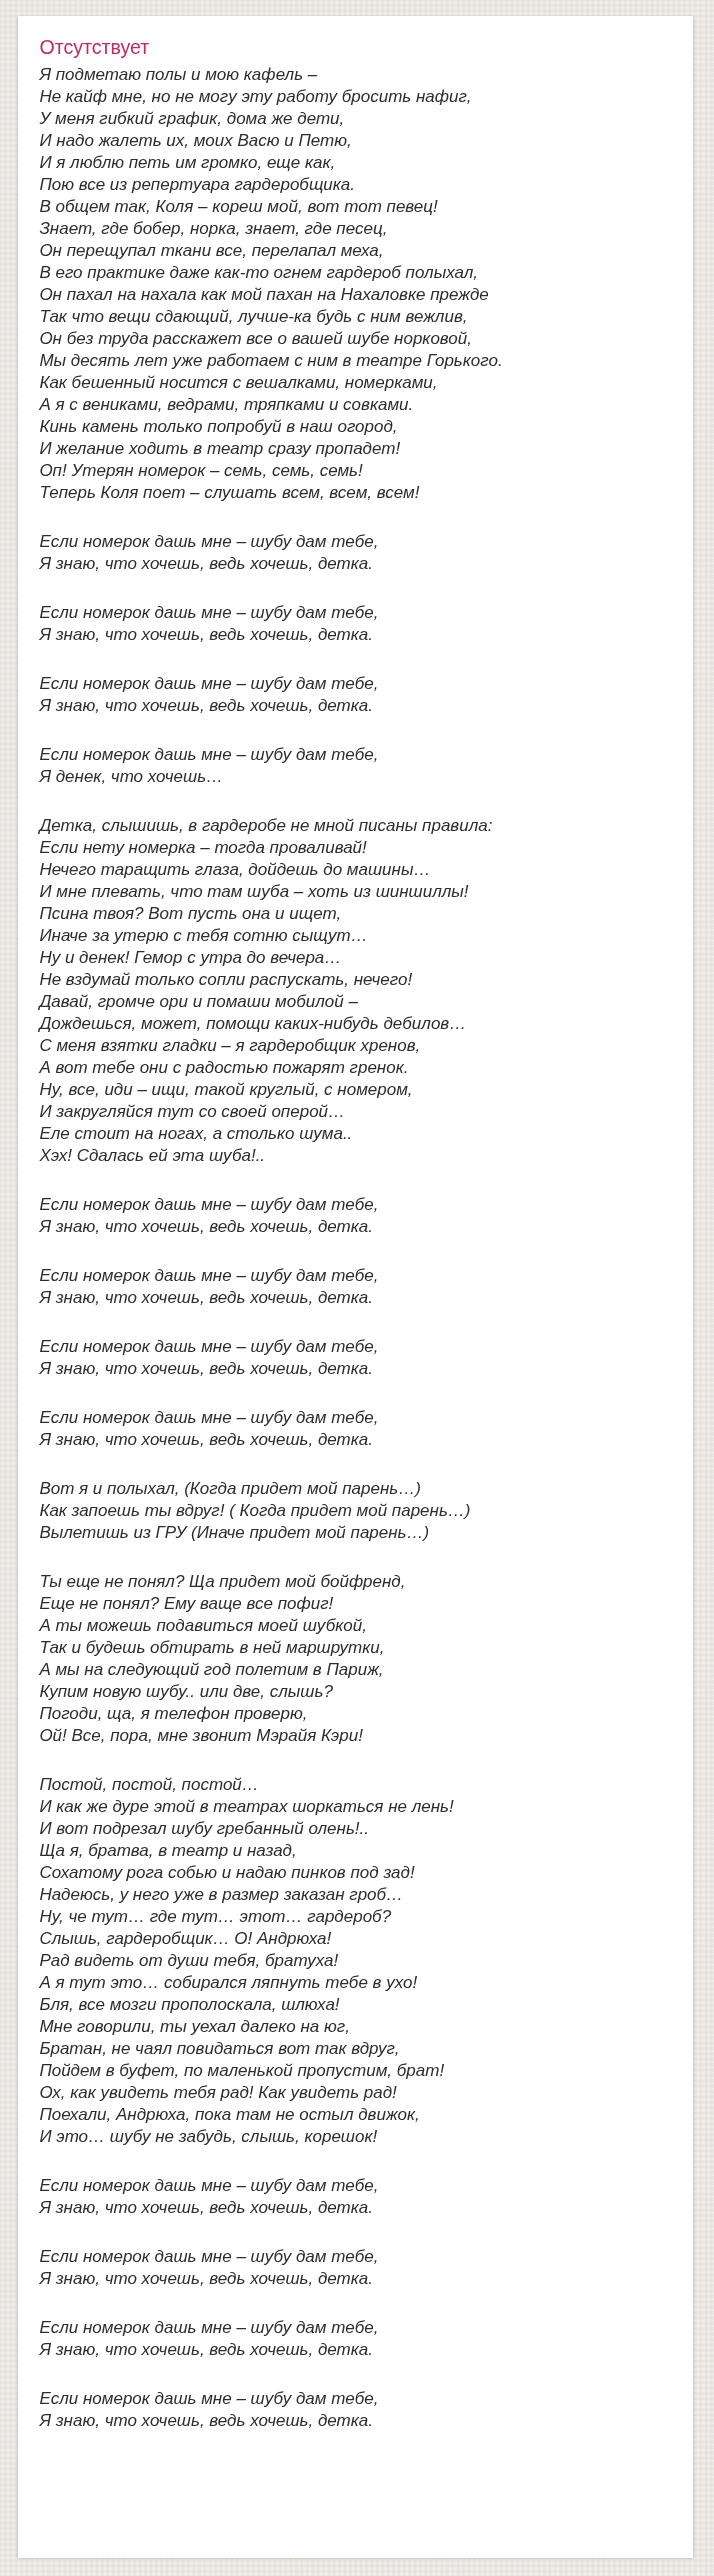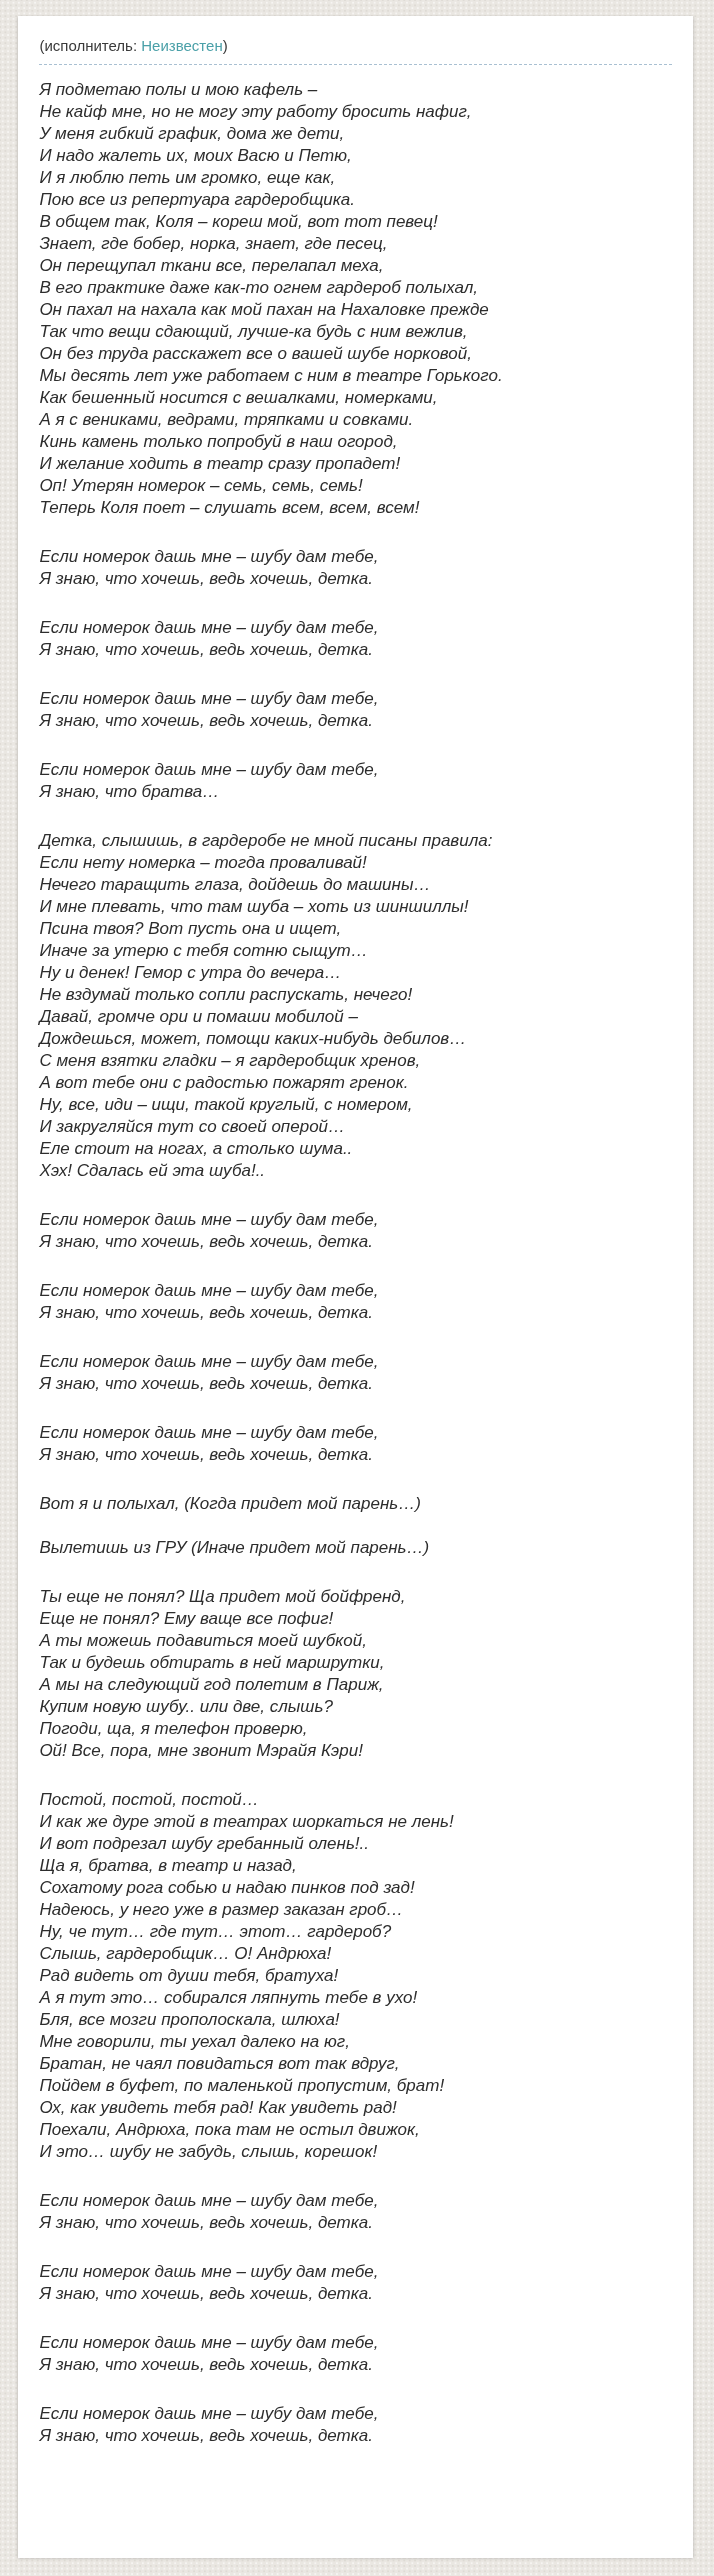--- a/index.html
+++ b/index.html
@@ -58,37 +58,35 @@
     font-style: italic;
   }
   .lyrics p:last-child {
     margin-bottom: 0;
   }
 </style>
 </head>
 <body>
 
 <div class="card">
+  <h1 class="song-title">Отсутствует</h1>
 
-  <div class="artist-line">
-    <span>(исполнитель: </span><a class="artist-link">Неизвестен</a><span>)</span>
-  </div>
 
   <div class="lyrics" id="lyrics">
       <p><span>Я подметаю полы и мою кафель –</span><br><span>Не кайф мне, но не могу эту работу бросить нафиг,</span><br><span>У меня гибкий график, дома же дети,</span><br><span>И надо жалеть их, моих Васю и Петю,</span><br><span>И я люблю петь им громко, еще как,</span><br><span>Пою все из репертуара гардеробщика.</span><br><span>В общем так, Коля – кореш мой, вот тот певец!</span><br><span>Знает, где бобер, норка, знает, где песец,</span><br><span>Он перещупал ткани все, перелапал меха,</span><br><span>В его практике даже как-то огнем гардероб полыхал,</span><br><span>Он пахал на нахала как мой пахан на Нахаловке прежде</span><br><span>Так что вещи сдающий, лучше-ка будь с ним вежлив,</span><br><span>Он без труда расскажет все о вашей шубе норковой,</span><br><span>Мы десять лет уже работаем с ним в театре Горького.</span><br><span>Как бешенный носится с вешалками, номерками,</span><br><span>А я с вениками, ведрами, тряпками и совками.</span><br><span>Кинь камень только попробуй в наш огород,</span><br><span>И желание ходить в театр сразу пропадет!</span><br><span>Оп! Утерян номерок – семь, семь, семь!</span><br><span>Теперь Коля поет – слушать всем, всем, всем!</span></p>
       <p><span>Если номерок дашь мне – шубу дам тебе,</span><br><span>Я знаю, что хочешь, ведь хочешь, детка.</span></p>
       <p><span>Если номерок дашь мне – шубу дам тебе,</span><br><span>Я знаю, что хочешь, ведь хочешь, детка.</span></p>
       <p><span>Если номерок дашь мне – шубу дам тебе,</span><br><span>Я знаю, что хочешь, ведь хочешь, детка.</span></p>
-      <p><span>Если номерок дашь мне – шубу дам тебе,</span><br><span>Я знаю, что братва…</span></p>
+      <p><span>Если номерок дашь мне – шубу дам тебе,</span><br><span>Я денек, что хочешь…</span></p>
       <p><span>Детка, слышишь, в гардеробе не мной писаны правила:</span><br><span>Если нету номерка – тогда проваливай!</span><br><span>Нечего таращить глаза, дойдешь до машины…</span><br><span>И мне плевать, что там шуба – хоть из шиншиллы!</span><br><span>Псина твоя? Вот пусть она и ищет,</span><br><span>Иначе за утерю с тебя сотню сыщут…</span><br><span>Ну и денек! Гемор с утра до вечера…</span><br><span>Не вздумай только сопли распускать, нечего!</span><br><span>Давай, громче ори и помаши мобилой –</span><br><span>Дождешься, может, помощи каких-нибудь дебилов…</span><br><span>С меня взятки гладки – я гардеробщик хренов,</span><br><span>А вот тебе они с радостью пожарят гренок.</span><br><span>Ну, все, иди – ищи, такой круглый, с номером,</span><br><span>И закругляйся тут со своей оперой…</span><br><span>Еле стоит на ногах, а столько шума..</span><br><span>Хэх! Сдалась ей эта шуба!..</span></p>
       <p><span>Если номерок дашь мне – шубу дам тебе,</span><br><span>Я знаю, что хочешь, ведь хочешь, детка.</span></p>
       <p><span>Если номерок дашь мне – шубу дам тебе,</span><br><span>Я знаю, что хочешь, ведь хочешь, детка.</span></p>
       <p><span>Если номерок дашь мне – шубу дам тебе,</span><br><span>Я знаю, что хочешь, ведь хочешь, детка.</span></p>
       <p><span>Если номерок дашь мне – шубу дам тебе,</span><br><span>Я знаю, что хочешь, ведь хочешь, детка.</span></p>
-      <p><span>Вот я и полыхал, (Когда придет мой парень…)</span><br><br><span>Вылетишь из ГРУ (Иначе придет мой парень…)</span><br></p>
+      <p><span>Вот я и полыхал, (Когда придет мой парень…)</span><br><span>Как запоешь ты вдруг! ( Когда придет мой парень…)</span><br><span>Вылетишь из ГРУ (Иначе придет мой парень…)</span><br></p>
       <p><span>Ты еще не понял? Ща придет мой бойфренд,</span><br><span>Еще не понял? Ему ваще все пофиг!</span><br><span>А ты можешь подавиться моей шубкой,</span><br><span>Так и будешь обтирать в ней маршрутки,</span><br><span>А мы на следующий год полетим в Париж,</span><br><span>Купим новую шубу.. или две, слышь?</span><br><span>Погоди, ща, я телефон проверю,</span><br><span>Ой! Все, пора, мне звонит Мэрайя Кэри!</span></p>
       <p><span>Постой, постой, постой…</span><br><span>И как же дуре этой в театрах шоркаться не лень!</span><br><span>И вот подрезал шубу гребанный олень!..</span><br><span>Ща я, братва, в театр и назад,</span><br><span>Сохатому рога собью и надаю пинков под зад!</span><br><span>Надеюсь, у него уже в размер заказан гроб…</span><br><span>Ну, че тут… где тут… этот… гардероб?</span><br><span>Слышь, гардеробщик… О! Андрюха!</span><br><span>Рад видеть от души тебя, братуха!</span><br><span>А я тут это… собирался ляпнуть тебе в ухо!</span><br><span>Бля, все мозги прополоскала, шлюха!</span><br><span>Мне говорили, ты уехал далеко на юг,</span><br><span>Братан, не чаял повидаться вот так вдруг,</span><br><span>Пойдем в буфет, по маленькой пропустим, брат!</span><br><span>Ох, как увидеть тебя рад! Как увидеть рад!</span><br><span>Поехали, Андрюха, пока там не остыл движок,</span><br><span>И это… шубу не забудь, слышь, корешок!</span></p>
       <p><span>Если номерок дашь мне – шубу дам тебе,</span><br><span>Я знаю, что хочешь, ведь хочешь, детка.</span></p>
       <p><span>Если номерок дашь мне – шубу дам тебе,</span><br><span>Я знаю, что хочешь, ведь хочешь, детка.</span></p>
       <p><span>Если номерок дашь мне – шубу дам тебе,</span><br><span>Я знаю, что хочешь, ведь хочешь, детка.</span></p>
       <p><span>Если номерок дашь мне – шубу дам тебе,</span><br><span>Я знаю, что хочешь, ведь хочешь, детка.</span></p>
     </div>
 </div>
 
 

